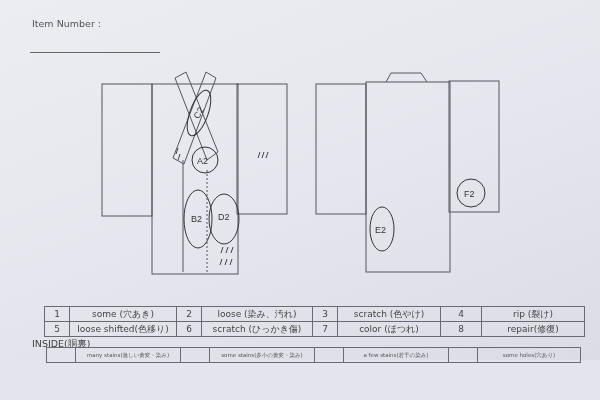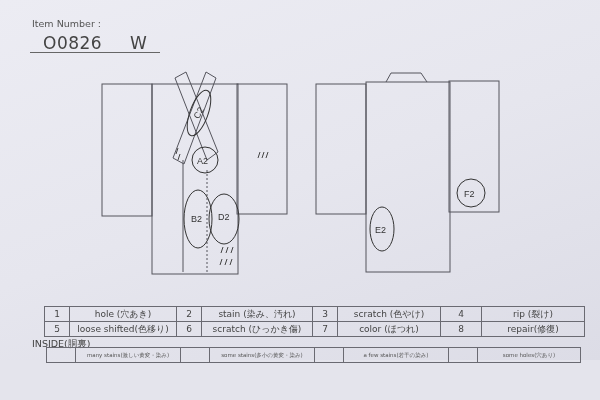--- a/index.html
+++ b/index.html
@@ -20,24 +20,20 @@
   table.inside{position:absolute;left:46px;top:347px;border-collapse:collapse;font-size:5.5px;color:#555;}
   table.inside td{border:1px solid #6a6a72;height:14px;padding:0 2px;text-align:center;white-space:nowrap;}
   table.inside td.blank{width:24px;}
 </style>
 </head>
 <body>
 
 <div class="paper">
 
   <div class="item-label">Item Number :</div>
-  <div class="item-number">
-    <span>O0826</span>
-    <span class="suffix">W</span>
-  </div>
   <div class="item-underline"></div>
 
   <svg class="drawings" width="600" height="400">
     <g fill="none" stroke="#55555d" stroke-width="1">
 
       <rect x="102" y="84" width="50" height="132"></rect>
 
       <rect x="237" y="84" width="50" height="130"></rect>
 
       <rect x="152" y="84" width="86" height="190"></rect>
@@ -86,23 +82,23 @@
         <text x="375" y="233">E2</text>
         <text x="464" y="197">F2</text>
       </g>
     </g>
   </svg>
 
   <table class="legend">
     <tbody>
         <tr>
       <td class="num">1</td>
-      <td style="width:100px">hole (穴あき)</td>
+      <td style="width:100px">some (穴あき)</td>
       <td class="num">2</td>
-      <td style="width:104px">stain (染み、汚れ)</td>
+      <td style="width:104px">loose (染み、汚れ)</td>
       <td class="num">3</td>
       <td style="width:96px">scratch (色やけ)</td>
       <td class="num" style="width:34px">4</td>
       <td style="width:96px">rip (裂け)</td>
     </tr>
     <tr>
       <td class="num">5</td>
       <td>loose shifted(色移り)</td>
       <td class="num">6</td>
       <td>scratch (ひっかき傷)</td>

